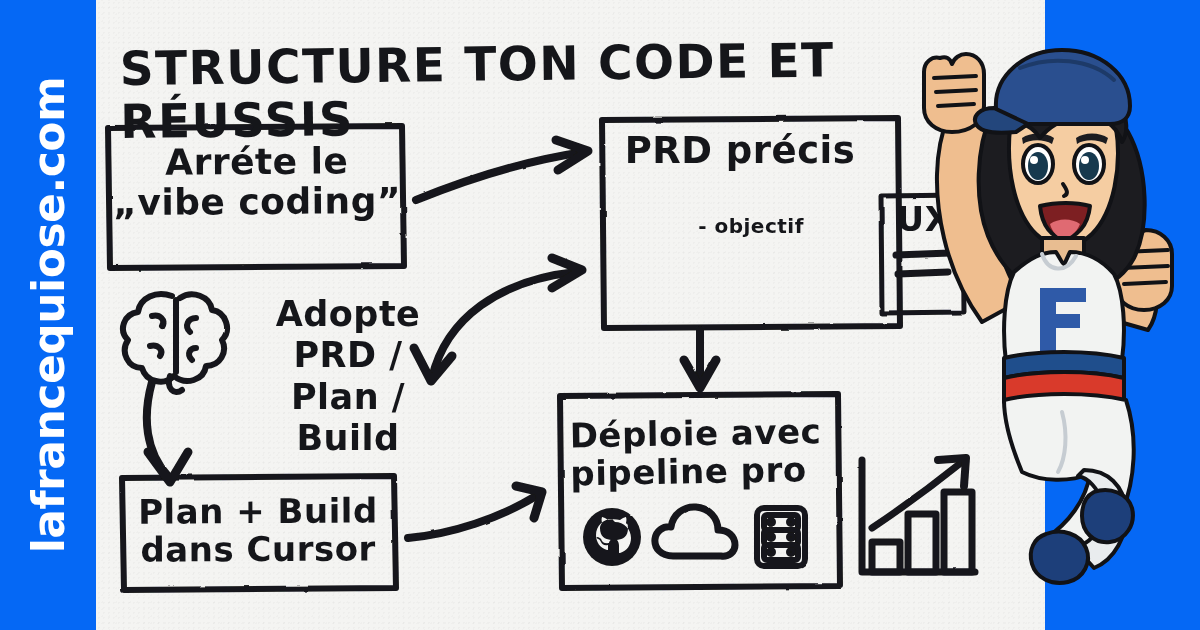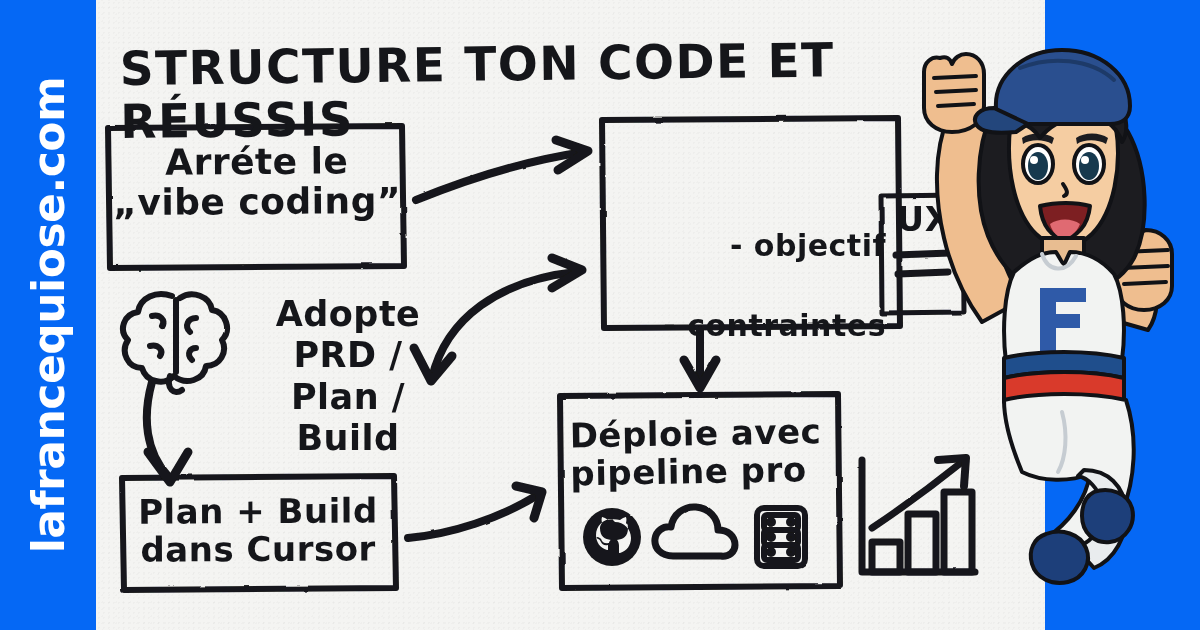--- a/index.html
+++ b/index.html
@@ -81,21 +81,21 @@
   #title {
     left: 120px; top: 38px;
     width: 830px;
     font-size: 47px;
     letter-spacing: 1.5px;
     text-align: left;
     transform: rotate(-0.7deg);
   }
   #box1-text  { left: 112px; top: 142px; width: 290px; font-size: 36px; transform: rotate(-0.4deg); }
   #prd-title  { left: 610px; top: 130px; width: 260px; font-size: 37px; }
-  #prd-list   { left: 616px; top: 186px; width: 270px; font-size: 30px; text-align: right; line-height: 1.33; }
+  #prd-list   { left: 616px; top: 186px; width: 270px; font-size: 20px; text-align: center; line-height: 1.33; }
   #adopte     { left: 238px; top: 294px; width: 220px; font-size: 35px; line-height: 1.18; }
   #box2-text  { left: 118px; top: 492px; width: 280px; font-size: 34px; transform: rotate(-0.3deg); }
   #deploy-text{ left: 570px; top: 414px; width: 280px; font-size: 34px; text-align: left; transform: rotate(-1deg); }
   #ux-label   { left: 884px; top: 200px; width: 80px; font-size: 34px; }
   
   .mascot { position: absolute; right: 0; top: 0; width: 330px; height: 630px; z-index: 5; }
 </style>
 </head>
 <body>
 
@@ -216,24 +216,24 @@
         <path d="M938 460 L966 458 L964 486" stroke-width="8"></path>
       </g>
     </g>
   </svg>
 
   <div class="htext" id="title">STRUCTURE TON CODE ET RÉUSSIS</div>
 
   <div class="htext" id="box1-text">Arréte le
 „vibe coding”</div>
 
+  <div class="htext" id="prd-title">PRD précis</div>
 
   <div class="htext" id="prd-list">
     <div>- objectif</div>
-    <div>- contraintes</div>
   </div>
 
   <div class="htext" id="ux-label">UX</div>
 
   <div class="htext" id="adopte">Adopte
 PRD /
 Plan / Build</div>
 
   <div class="htext" id="box2-text">Plan + Build
 dans Cursor</div>

